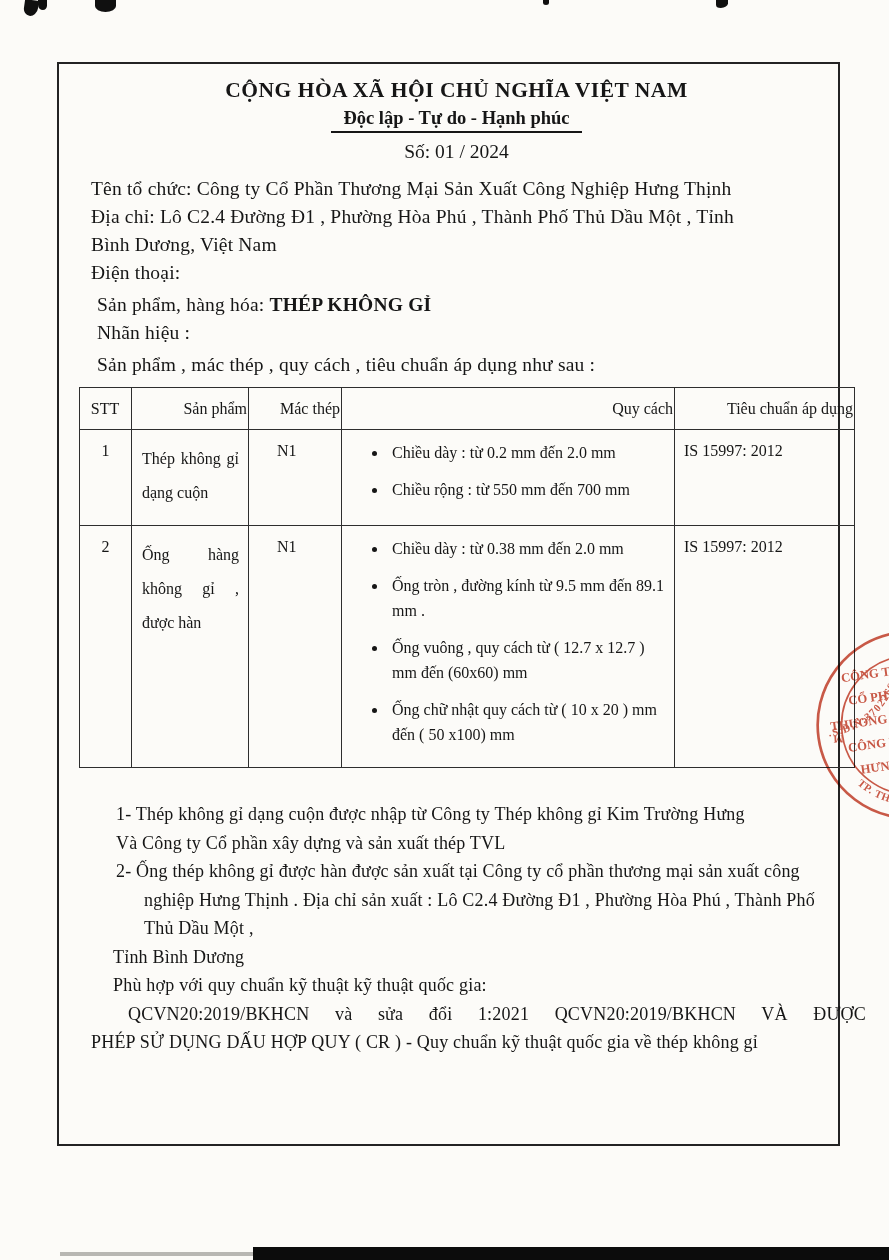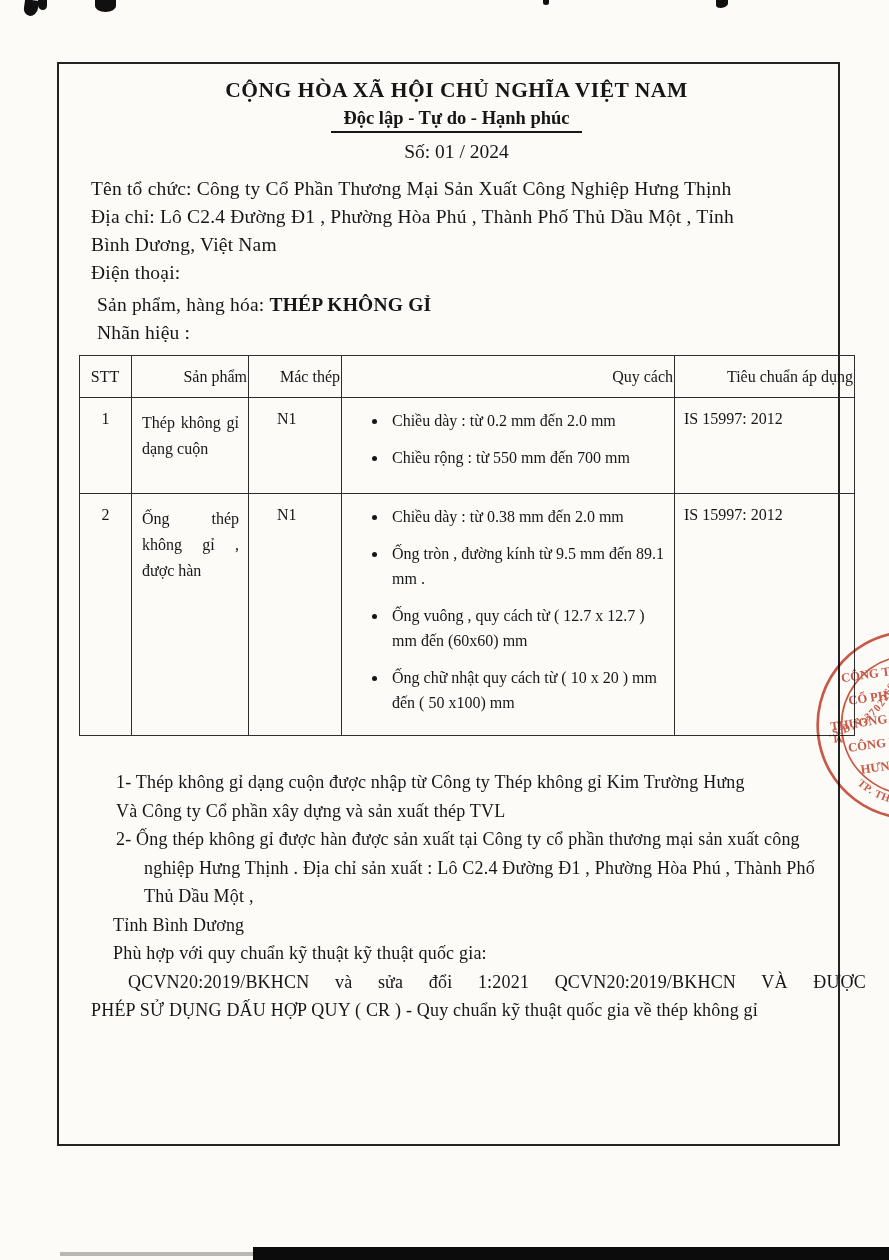--- a/index.html
+++ b/index.html
@@ -24,21 +24,21 @@
   .info p.gap { margin-top:4px; }
   table.spec-table {
     border-collapse:collapse; table-layout:fixed;
     width:775px; margin-left:-12px; margin-top:8px;
     font-size:16px;
   }
   .spec-table th, .spec-table td { border:1.6px solid #2e2e2e; vertical-align:top; font-weight:normal; }
   .spec-table thead th { height:42px; vertical-align:middle; text-align:right; padding-left:10px; }
   .spec-table thead th.c { text-align:center; padding-left:0; }
   td.stt { text-align:center; padding-top:12px; }
-  td.prod { padding:12px 9px 0 10px; text-align:justify; line-height:26px; }
+  td.prod { padding:12px 9px 0 10px; text-align:justify; line-height:34px; }
   td.grade { padding:12px 0 0 28px; }
   td.spec { padding:10px 8px 0 0; }
   td.std { padding:12px 4px 0 9px; }
   tr.r1 > td { height:96px; }
   tr.r2 > td { height:242px; }
   ul.specs { margin:0; padding-left:46px; }
   ul.specs li { padding-left:4px; margin-bottom:12px; line-height:25px; }
   .notes { margin-top:32px; font-size:18px; line-height:28.5px; letter-spacing:.2px; }
   .notes p { margin:0; }
   .note1 { padding-left:25px; }
@@ -83,20 +83,21 @@
 
     <div class="doc-number">Số: 01 / 2024</div>
 
     <div class="info">
       <p>Tên tổ chức: Công ty Cổ Phần Thương Mại Sản Xuất Công Nghiệp Hưng Thịnh</p>
       <p>Địa chỉ: Lô C2.4 Đường Đ1 , Phường Hòa Phú , Thành Phố Thủ Dầu Một , Tỉnh</p>
       <p>Bình Dương, Việt Nam</p>
       <p>Điện thoại:</p>
       <p class="indent gap"><span>Sản phẩm, hàng hóa: </span><b>THÉP KHÔNG GỈ</b></p>
       <p class="indent">Nhãn hiệu :</p>
+      <p class="indent gap">Sản phẩm , mác thép , quy cách , tiêu chuẩn áp dụng như sau :</p>
     </div>
 
     <table class="spec-table">
       <colgroup>
         <col style="width:52px">
           <col style="width:117px">
           <col style="width:93px">
           <col style="width:333px">
           <col style="width:180px">
       </colgroup>
@@ -117,21 +118,21 @@
           <td class="spec">
             <ul class="specs">
               <li>Chiều dày : từ 0.2 mm đến 2.0 mm</li>
               <li>Chiều rộng : từ 550 mm đến 700 mm</li>
             </ul>
           </td>
           <td class="std">IS 15997: 2012</td>
         </tr>
         <tr class="r2">
           <td class="stt">2</td>
-          <td class="prod">Ống thép không gỉ , được hàn</td>
+          <td class="prod">Ống hàng không gỉ , được hàn</td>
           <td class="grade">N1</td>
           <td class="spec">
             <ul class="specs">
               <li>Chiều dày : từ 0.38 mm đến 2.0 mm</li>
               <li>Ống tròn , đường kính từ 9.5 mm đến 89.1 mm .</li>
               <li>Ống vuông , quy cách từ ( 12.7 x 12.7 ) mm đến (60x60) mm</li>
               <li>Ống chữ nhật quy cách từ ( 10 x 20 ) mm đến ( 50 x100) mm</li>
             </ul>
           </td>
           <td class="std">IS 15997: 2012</td>

